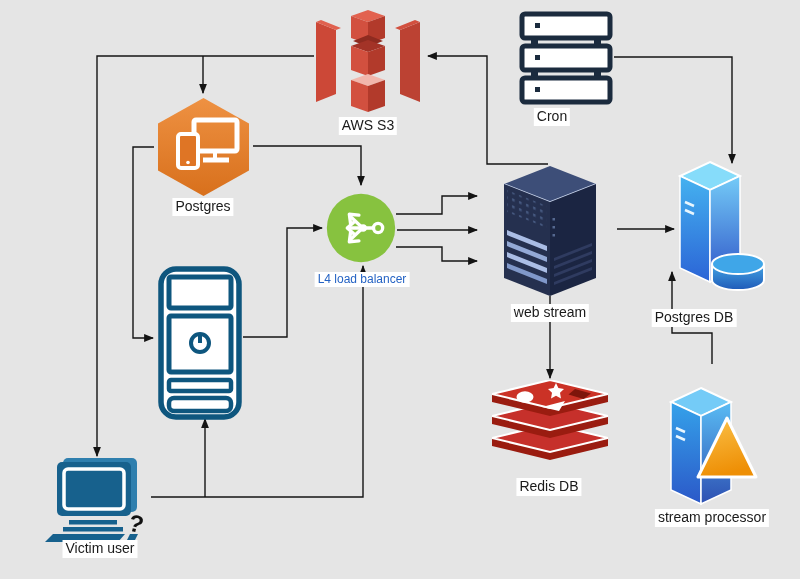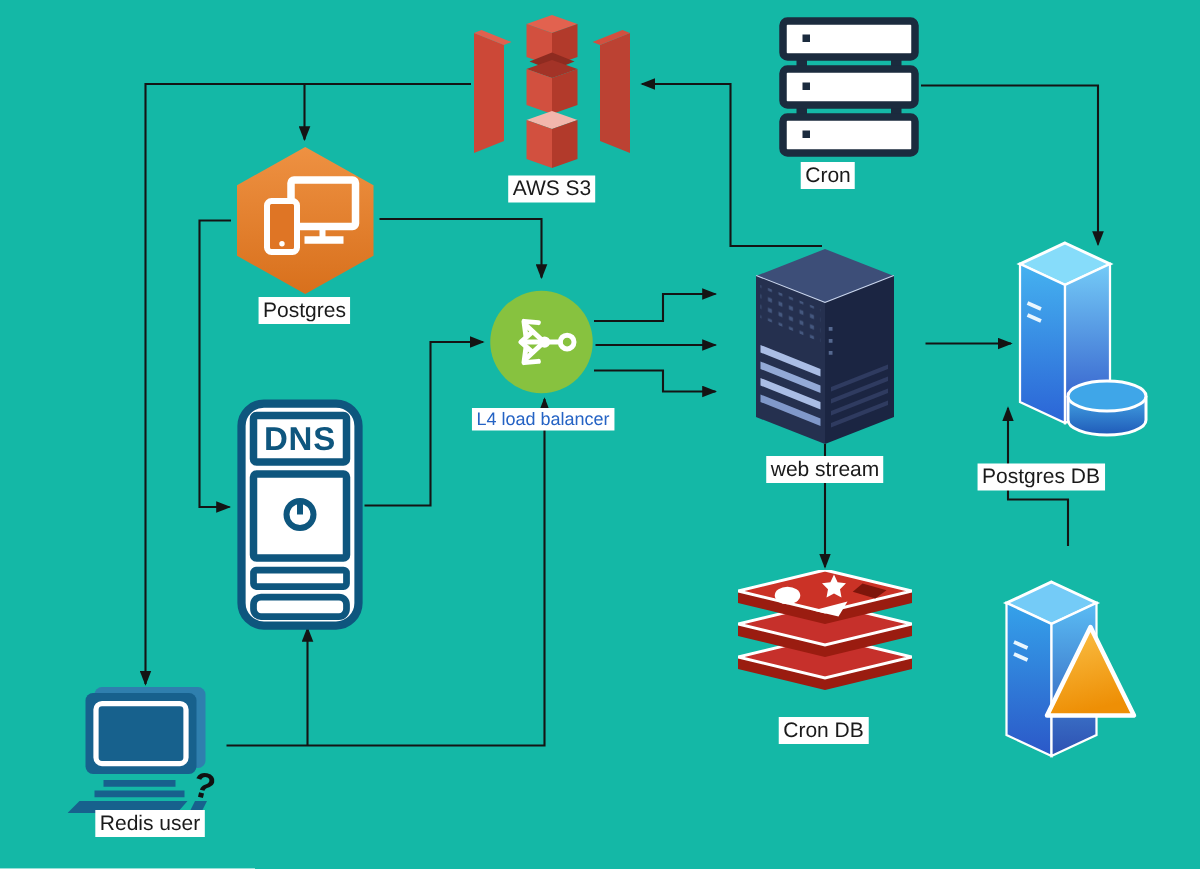--- a/index.html
+++ b/index.html
@@ -1,17 +1,17 @@
 <!DOCTYPE html>
 <html><head>
 <meta charset="utf-8">
 <style>
   html,body{margin:0;padding:0;background:#fff;}
   .canvas{
-    position:relative;width:800px;height:579px;background:#14b8a6;overflow:hidden;
+    position:relative;width:800px;height:579px;background:#e5e5e5;overflow:hidden;
     font-family:"Liberation Sans",sans-serif;
   }
   .wires{position:absolute;left:0;top:0;}
   .node{position:absolute;}
   .nlabel{
     position:absolute;font-size:14px;color:#1a1a1a;text-align:center;
     white-space:nowrap;transform:translateX(-50%);background:#fff;
     padding:0 3px;line-height:1.25;
   }
   .lb-label{color:#2563C4;font-size:12px;text-align:center;}
@@ -113,21 +113,20 @@
       <rect x="11" y="11" width="62" height="31" rx="2" stroke-width="5"></rect>
       <rect x="11" y="50" width="62" height="56" rx="2" stroke-width="5"></rect>
       <rect x="11" y="114" width="62" height="11" rx="2" stroke-width="4.5"></rect>
       <rect x="11" y="132" width="62" height="13" rx="5" stroke-width="4.5"></rect>
     </g>
     <g stroke="#0E567E" fill="none">
       <circle cx="42" cy="77" r="9" stroke-width="4"></circle>
       <path d="M42,69 L42,77" stroke-width="4"></path>
     </g>
   </svg>
-  <div class="dns-text">DNS</div>
 
   <svg class="node" style="left:326px;top:193px" width="70" height="70" viewBox="0 0 84 84">
     <circle cx="42" cy="42" r="41" fill="#87C23F"></circle>
     <g stroke="#fff" stroke-width="4" fill="none" stroke-linecap="round" stroke-linejoin="round">
       <circle cx="62.5" cy="42" r="5.5"></circle>
       <path d="M47,42 L57,42"></path>
       <path d="M44,42 L29,28"></path>
         <polyline points="39.5,26.5 28,25.5 29.5,37"></polyline>
       <path d="M44,42 L26.5,42"></path>
         <polyline points="34,34.5 25.5,42 34,49.5"></polyline>
@@ -196,21 +195,21 @@
     <polygon points="58,44 116,58 58,72 0,58" fill="#C6302B" stroke="#fff" stroke-width="2"></polygon>
     <polygon points="0,36 58,50 116,36 116,44 58,58 0,44" fill="#9A1C10"></polygon>
     <polygon points="58,22 116,36 58,50 0,36" fill="#C6302B" stroke="#fff" stroke-width="2"></polygon>
     <polygon points="0,14 58,28 116,14 116,22 58,36 0,22" fill="#9A1C10"></polygon>
     <polygon points="58,0 116,14 58,28 0,14" fill="#CB3226" stroke="#fff" stroke-width="2"></polygon>
     <path d="M64,3 L66.4,8.1 L72,8.9 L68,12.8 L69,18.4 L64,15.7 L59,18.4 L60,12.8 L56,8.9 L61.6,8.1 Z" fill="#fff"></path>
     <ellipse cx="33" cy="17" rx="8.5" ry="5.8" fill="#fff"></ellipse>
     <polygon points="50,27 73,21 67,31" fill="#fff"></polygon>
     <polygon points="83,9 99,13.5 91.5,19 76.5,14.5" fill="#7E150B"></polygon>
   </svg>
-  <div class="nlabel" style="left:549px;top:478px">Cron DB</div>
+  <div class="nlabel" style="left:549px;top:478px">Redis DB</div>
 
   <svg class="node" style="left:663px;top:384px" width="98" height="124" viewBox="0 0 98 124">
     <defs>
       <linearGradient id="gStL" x1="0" y1="0" x2="0" y2="1">
         <stop offset="0" stop-color="#35A2EA"></stop>
           <stop offset="1" stop-color="#2B58C8"></stop>
       </linearGradient>
       <linearGradient id="gStR" x1="0" y1="0" x2="0" y2="1">
         <stop offset="0" stop-color="#5ABCF4"></stop>
           <stop offset="1" stop-color="#2D50B2"></stop>
@@ -219,26 +218,27 @@
         <stop offset="0" stop-color="#FBC24A"></stop>
           <stop offset="1" stop-color="#EE8F05"></stop>
       </linearGradient>
     </defs>
     <polygon points="38,4 68,18 38,32 8,18" fill="#74CBF7" stroke="#fff" stroke-width="2"></polygon>
     <polygon points="8,18 38,32 38,120 8,106" fill="url(#gStL)" stroke="#fff" stroke-width="1.5"></polygon>
     <polygon points="68,18 38,32 38,120 68,106" fill="url(#gStR)" stroke="#fff" stroke-width="1.5"></polygon>
     <path d="M13,44 l9,4 M13,52 l9,4" stroke="#E9F6FE" stroke-width="2.5"></path>
     <polygon points="64,34 93,93 35,93" fill="url(#gTri)" stroke="#fff" stroke-width="3" stroke-linejoin="round"></polygon>
   </svg>
+  <div class="nlabel" style="left:712px;top:509px">stream processor</div>
 
   <svg class="node" style="left:45px;top:456px" width="104" height="86" viewBox="0 0 104 86">
     <rect x="18" y="2" width="74" height="54" rx="5" fill="#2F7FAE"></rect>
     <rect x="12" y="6" width="74" height="54" rx="5" fill="#17618D"></rect>
     <rect x="19" y="13" width="60" height="40" rx="4" fill="none" stroke="#fff" stroke-width="3.5"></rect>
     <rect x="24" y="64" width="48" height="4.5" fill="#17618D"></rect>
     <rect x="18" y="71" width="60" height="4.5" fill="#17618D"></rect>
     <polygon points="8,78 80,78 73,86 0,86" fill="#17618D"></polygon>
     <polygon points="85,78 93,78 89,86 81,86" fill="#17618D"></polygon>
     <text x="82" y="74" font-size="24" font-weight="bold" fill="#111111" transform="rotate(14 82 74)" font-family="Liberation Sans, sans-serif">?</text>
   </svg>
-  <div class="nlabel" style="left:100px;top:540px">Redis user</div>
+  <div class="nlabel" style="left:100px;top:540px">Victim user</div>
 
 </div>
 
 </body></html>

